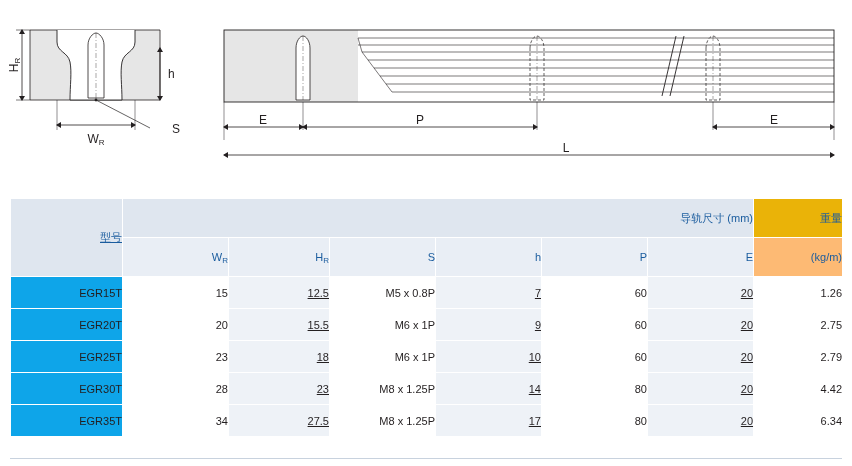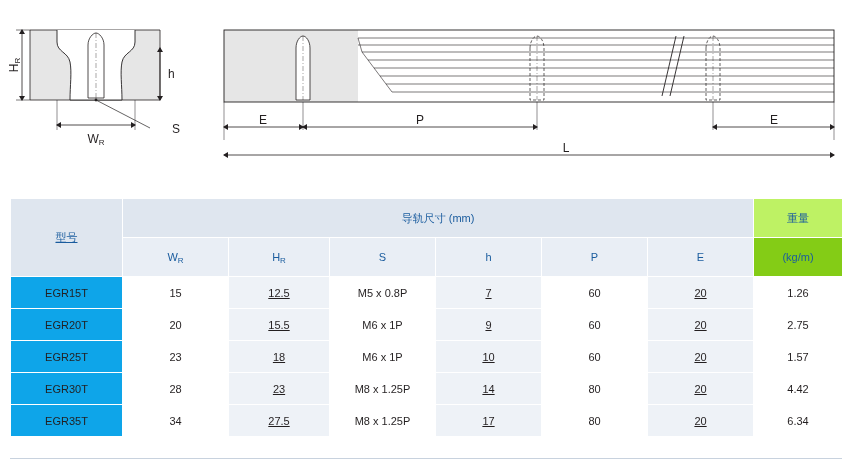--- a/index.html
+++ b/index.html
@@ -40,21 +40,21 @@
     width: 832px;
   }
   table.spec {
     border-collapse: collapse;
     width: 832px;
     table-layout: fixed;
   }
   table.spec th, table.spec td {
     border: 1px solid #ffffff;
     padding: 0;
-    text-align: center;
+    text-align: right;
     vertical-align: middle;
     font-size: 11px;
     font-weight: normal;
   }
   .hdr-model {
     background: #dfe6ef;
     color: #1a5c9e;
     font-weight: bold;
     font-size: 12px;
     padding-left: 12px;
@@ -63,37 +63,37 @@
   }
   .hdr-group {
     background: #dfe6ef;
     color: #1a5c9e;
     font-weight: bold;
     font-size: 12px;
     padding-left: 12px;
     height: 38px;
   }
   .hdr-weight {
-    background: #bef264;
+    background: #eab308;
     color: #1a5c9e;
     font-weight: bold;
     font-size: 12px;
     padding-left: 12px;
     height: 38px;
   }
   .hdr-sub {
     background: #e9eef5;
     color: #1a5c9e;
     font-weight: bold;
     font-size: 11px;
     padding-left: 12px;
     height: 38px;
   }
   .hdr-sub.alt {
-    background: #84cc16;
+    background: #fdba74;
   }
   td.model-cell {
     background: #0ea5e9;
     color: #231f20;
     font-weight: bold;
     font-size: 11px;
     padding-left: 12px;
     height: 31px;
   }
   td.data-cell {
@@ -288,21 +288,21 @@
           <td class="data-cell">2.75</td>
         </tr>
         <tr>
           <td class="model-cell">EGR25T</td>
           <td class="data-cell">23</td>
           <td class="data-cell shade">18</td>
           <td class="data-cell">M6 x 1P</td>
           <td class="data-cell shade">10</td>
           <td class="data-cell">60</td>
           <td class="data-cell shade">20</td>
-          <td class="data-cell">1.57</td>
+          <td class="data-cell">2.79</td>
         </tr>
         <tr>
           <td class="model-cell">EGR30T</td>
           <td class="data-cell">28</td>
           <td class="data-cell shade">23</td>
           <td class="data-cell">M8 x 1.25P</td>
           <td class="data-cell shade">14</td>
           <td class="data-cell">80</td>
           <td class="data-cell shade">20</td>
           <td class="data-cell">4.42</td>

